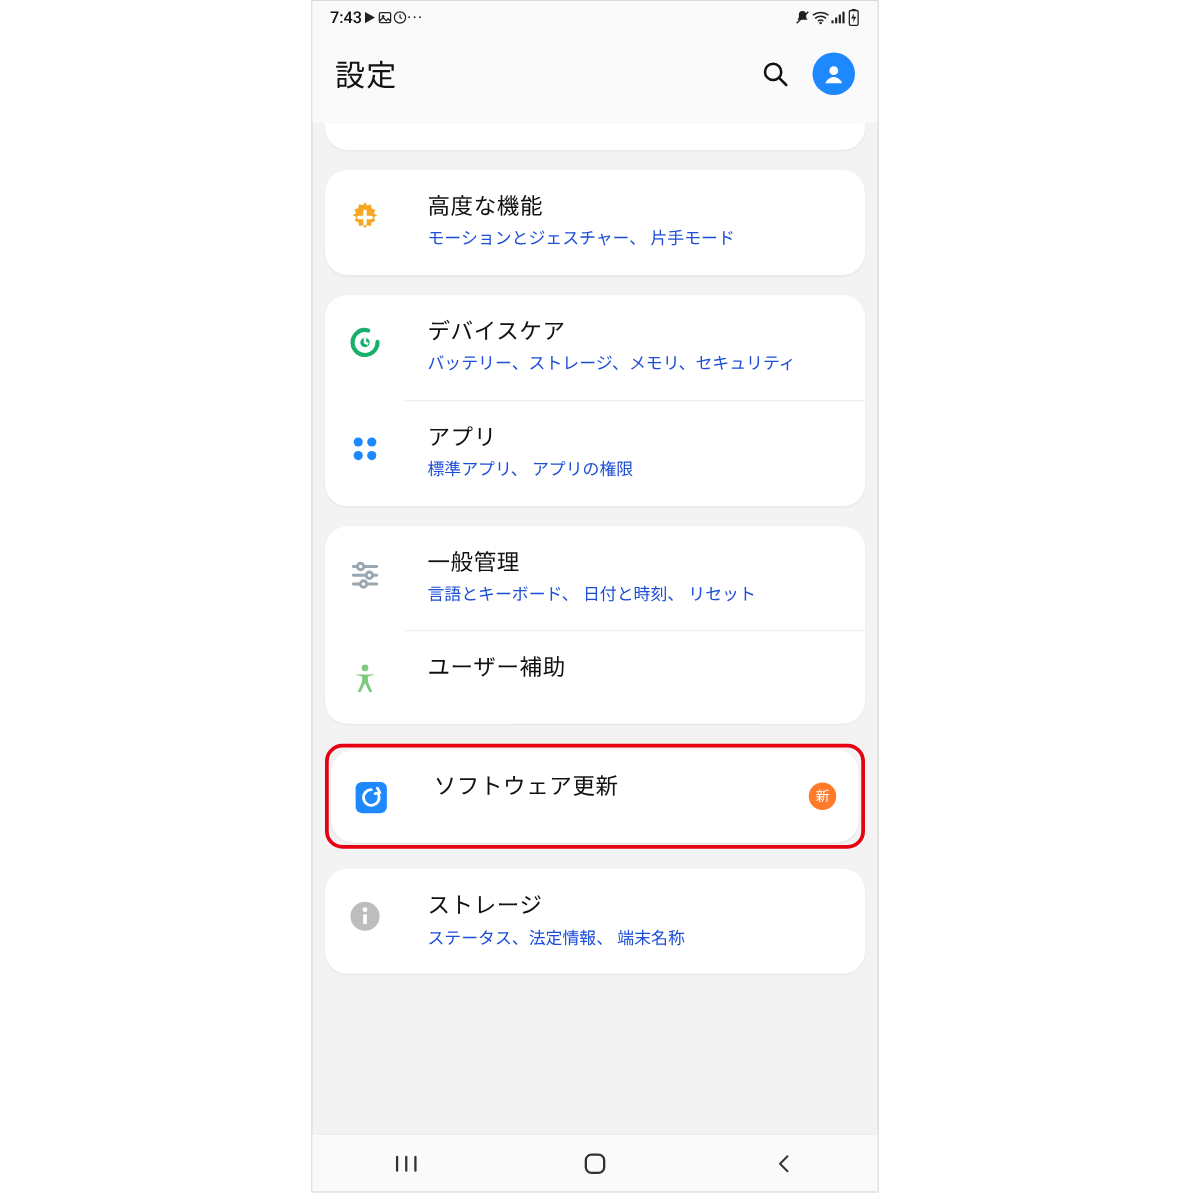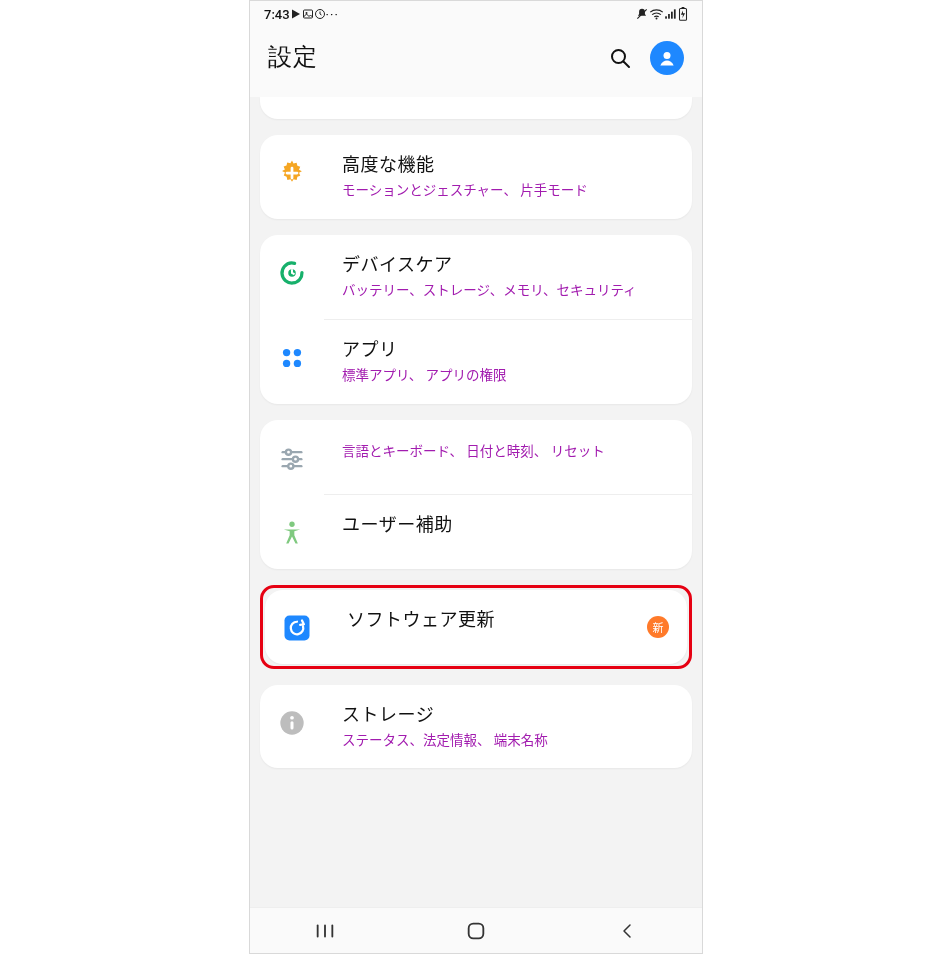--- a/index.html
+++ b/index.html
@@ -33,22 +33,21 @@
     color: #111;
   }
   .status-left, .status-right { display:flex; align-items:center; gap:0; }
   .status-left .time { font-weight:500; }
   .ico { display:inline-flex; align-items:center; justify-content:center; }
   
   .header {
     background: #fafafa;
     padding: 14px 18px 22px;
     display:flex;
-    align-items:flex-start;
-    font-family:Liberation Serif, serif;
+    align-items:center;
   }
   .header-title {
     font-size: 24px;
     color:#111;
     letter-spacing:1px;
     font-weight:400;
     flex:1;
   }
   .header-actions { display:flex; align-items:center; gap:18px; }
   .avatar {
@@ -85,21 +84,21 @@
     width:36px; height:36px; flex:0 0 36px;
     display:flex; align-items:center; justify-content:center;
     margin-top:2px;
   }
   .row-text { flex:1; min-width:0; }
   .row-title {
     font-size:18px; color:#111; line-height:1.35;
     letter-spacing:0.5px;
   }
   .row-sub {
-    font-size:13.5px; color:#a21caf; line-height:1.45;
+    font-size:13.5px; color:#1d4ed8; line-height:1.45;
     margin-top:4px;
   }
   .badge {
     width:22px; height:22px; border-radius:50%;
     background:#ff7a2a; color:#fff;
     font-size:11px; display:flex; align-items:center; justify-content:center;
     align-self:center; flex:0 0 22px;
   }
   .highlight-box {
     border:3px solid #e60012;
@@ -252,20 +251,21 @@
           <svg width="28" height="28" viewBox="0 0 24 24" stroke="#9aa7b0" stroke-width="2" stroke-linecap="round">
               <line x1="4" y1="7" x2="20" y2="7"></line>
               <circle cx="9" cy="7" r="2.2" fill="#fff"></circle>
               <line x1="4" y1="13" x2="20" y2="13"></line>
               <circle cx="15" cy="13" r="2.2" fill="#fff"></circle>
               <line x1="4" y1="19" x2="20" y2="19"></line>
               <circle cx="11" cy="19" r="2.2" fill="#fff"></circle>
             </svg>
         </div>
         <div class="row-text">
+          <div class="row-title">一般管理</div>
           <div class="row-sub">言語とキーボード、 日付と時刻、 リセット</div>
         </div>
       </div>
       <div class="divider"></div>
       <div class="row">
         <div class="row-icon">
           <svg width="28" height="28" viewBox="0 0 24 24" fill="#7fc97f">
               <circle cx="12" cy="4.5" r="2.3"></circle>
               <path d="M5 9h14l-5 1.5V14l3 7h-2l-3-6-3 6H7l3-7v-3.5L5 9z"></path>
             </svg>

